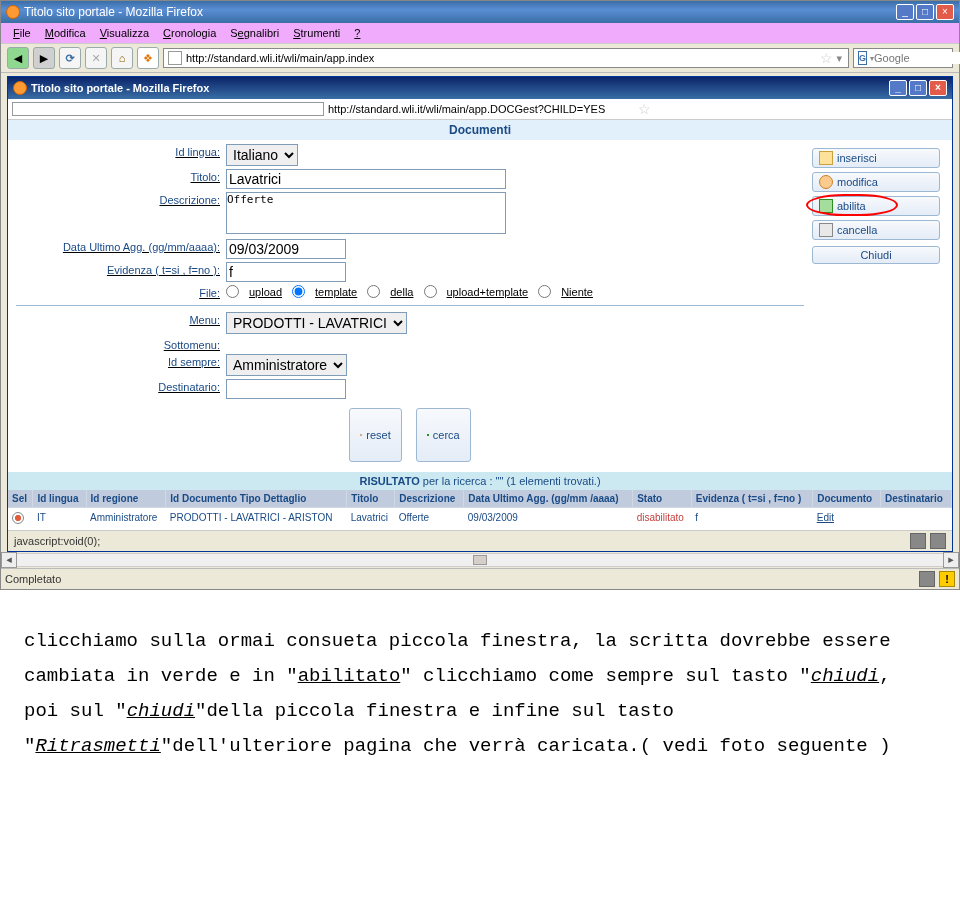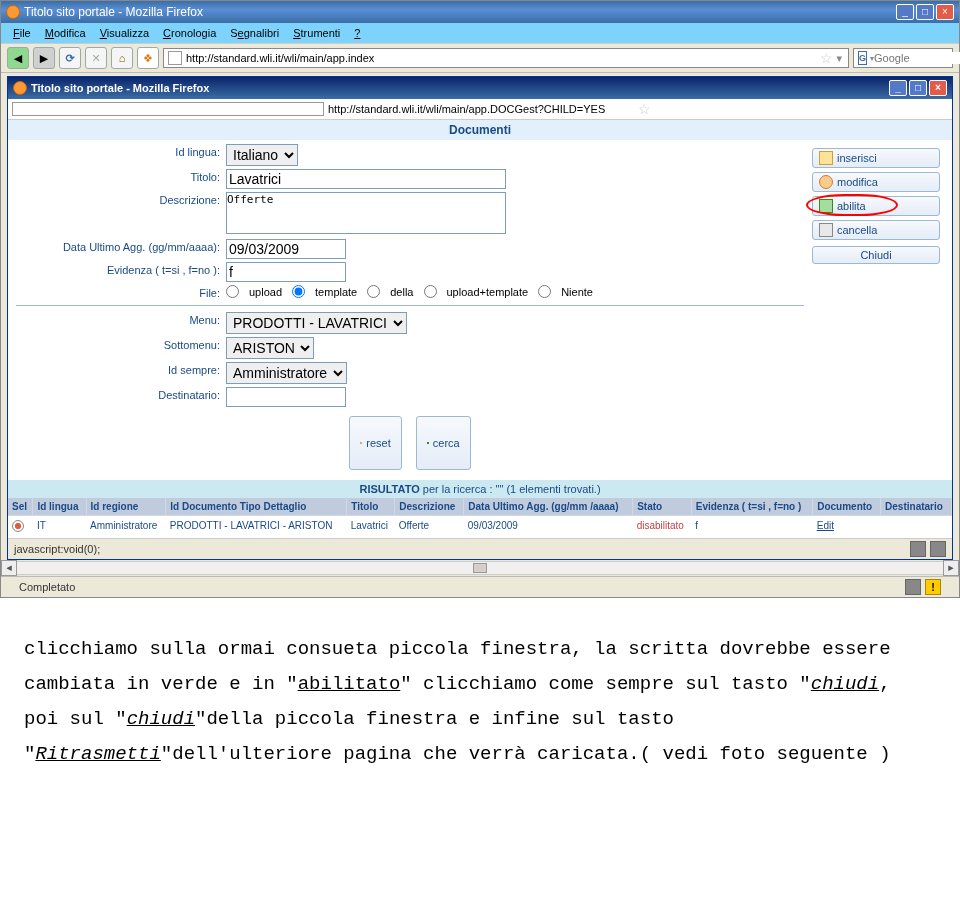--- a/index.html
+++ b/index.html
@@ -4,21 +4,21 @@
 <style>
 * { box-sizing: border-box; margin: 0; padding: 0; }
 body { font-family: Tahoma, Verdana, Arial, sans-serif; font-size: 11px; background: #fff; width: 960px; }
 .outer-window { background: #ECE9D8; border: 1px solid #888; }
 .titlebar { background: linear-gradient(#3A6EA5, #5A8ED5 40%, #3A6EA5); color: #fff; padding: 3px 5px; display: flex; align-items: center; }
 .titlebar .ico { width: 14px; height: 14px; background: #ff9933; border-radius: 50%; margin-right: 4px; border: 1px solid #cc6600; }
 .titlebar .title { flex: 1; font-size: 12px; }
 .winbtns { display: flex; gap: 2px; }
 .winbtn { width: 18px; height: 16px; background: #5479C6; border: 1px solid #fff; border-radius: 2px; color: #fff; font-size: 10px; text-align: center; line-height: 14px; cursor: pointer; }
 .winbtn.close { background: #E35B49; }
-.menubar { display: flex; gap: 2px; padding: 2px 6px; background: #7dd3fc; border-bottom: 1px solid #ccc; font-size: 11px; text-align: center; }
+.menubar { display: flex; gap: 2px; padding: 2px 6px; background: #f0abfc; border-bottom: 1px solid #ccc; font-size: 11px; text-align: center; }
 .menubar span { padding: 2px 6px; cursor: pointer; }
 .menubar span u { text-decoration: underline; }
 .toolbar { display: flex; align-items: center; gap: 4px; padding: 3px 6px; background: #ECE9D8; border-bottom: 1px solid #bbb; }
 .navbtn { width: 22px; height: 22px; border: 1px solid #9aa; border-radius: 3px; display: flex; align-items: center; justify-content: center; background: #f5f5f5; cursor: pointer; }
 .navbtn.back { background: #8FD88F; }
 .navbtn.fwd { background: #d0d0d0; }
 .urlbar { flex: 1; display: flex; align-items: center; background: #fff; border: 1px solid #888; padding: 1px 4px; height: 20px; }
 .urlbar .docico { width: 14px; height: 14px; background: #fff; border: 1px solid #999; margin-right: 4px; }
 .urlbar input { border: none; flex: 1; font-size: 11px; outline: none; }
 .star { color: #ccc; font-size: 14px; cursor: pointer; margin: 0 2px; }
@@ -33,21 +33,21 @@
 .inner-url { display: flex; align-items: center; border-bottom: 1px solid #ccc; padding: 2px 4px; }
 .inner-url .docico { width: 14px; height: 14px; background: #fff; border: 1px solid #999; margin-right: 4px; }
 .inner-url span { flex: 1; }
 .inner-url .star2 { color: #ccc; font-size: 14px; cursor: pointer; }
 
 .content { background: #fff; display: flex; flex-direction: column; }
 .section-title { background: #E2F0FB; color: #1A4A86; font-weight: bold; text-align: center; padding: 3px 0; font-size: 12px; }
 .form-area { display: flex; }
 .form-left { flex: 1; padding: 4px 8px; }
 .form-right { width: 140px; padding: 8px 12px 0 0; }
-.frow { display: flex; align-items: flex-start; margin-bottom: 3px; }
+.frow { display: flex; align-items: flex-start; margin-bottom: 3px; text-decoration: underline; }
 .frow label { width: 210px; text-align: right; padding-right: 6px; color: #1A4A86; font-size: 11px; padding-top: 2px; }
 .frow .ctrl { flex: 1; }
 .frow select, .frow input[type=text] { border: 1px solid #7F9DB9; font-size: 14px; padding: 1px 2px; }
 .frow select { background: #EFEFEF; }
 .frow textarea { border: 1px solid #7F9DB9; font-size: 11px; width: 280px; height: 42px; resize: none; }
 .radio-row { display: flex; gap: 10px; align-items: center; }
 .radio-row label { width: auto; text-align: left; color: #000; padding: 0; }
 .sep { border-top: 1px solid #9DB8D2; margin: 6px 0; }
 .rbtn { display: flex; align-items: center; background: linear-gradient(#F7F9FC,#E4ECF7); border: 1px solid #9DB8D2; border-radius: 3px; padding: 2px 6px; margin-bottom: 4px; cursor: pointer; font-size: 11px; color: #1A4A86; gap: 4px; }
 .rbtn .ico { width: 14px; height: 14px; display: inline-block; }
@@ -68,21 +68,21 @@
 table.results td a { color: #1A4A86; text-decoration: underline; cursor: pointer; text-align: right; }
 .radiosel { width: 12px; height: 12px; display: inline-block; border: 1px solid #888; border-radius: 50%; background: radial-gradient(#E25A3C 40%, #fff 45%); }
 .statusbar { display: flex; align-items: center; border-top: 1px solid #ccc; background: #ECE9D8; padding: 2px 6px; font-size: 11px; color: #333; }
 .statusbar .txt { flex: 1; }
 .statusbar .sicons { display: flex; gap: 4px; }
 .sico { width: 16px; height: 16px; background: #888; border: 1px solid #666; }
 .scrollbars { display: flex; background: #ECE9D8; align-items: center; }
 .scrollbars .sbtn { width: 16px; height: 16px; background: #EEE; border: 1px solid #999; text-align: center; line-height: 12px; color: #555; cursor: pointer; }
 .scrollbars .track { flex: 1; height: 14px; background: #F0F0F0; border-top: 1px solid #ccc; border-bottom: 1px solid #ccc; }
 .thumb { width: 14px; height: 10px; margin: 1px auto 0; background: #D4D0C8; border: 1px solid #999; }
-.outerstatus { background: #ECE9D8; border-top: 1px solid #bbb; padding: 2px 18px; display: flex; align-items: center; }
+.outerstatus { background: #ECE9D8; border-top: 1px solid #bbb; padding: 2px 4px; display: flex; align-items: center; }
 .outerstatus .txt { flex: 1; color: #333; }
 .warn-ico { width: 16px; height: 16px; background: #FFCC00; border: 1px solid #AA8800; display: inline-flex; align-items: center; justify-content: center; font-weight: bold; color: #000; font-size: 11px; }
 
 .doc-text { padding: 34px 24px 30px 24px; font-family: Liberation Mono, monospace; font-size: 19px; line-height: 1.85; color: #000; }
 .doc-text .u { text-decoration: underline; }
 .doc-text .i { font-style: italic; }
 </style>
 </head>
 <body>
 
@@ -181,21 +181,20 @@
                 <label>Niente</label>
             </div>
           </div>
           <div class="sep"></div>
           <div class="frow">
             <label>Menu:</label>
             <div class="ctrl"><select><option>PRODOTTI - LAVATRICI</option></select></div>
           </div>
           <div class="frow">
             <label>Sottomenu:</label>
-            <div class="ctrl"><select><option>ARISTON</option></select></div>
           </div>
           <div class="frow">
             <label>Id sempre:</label>
             <div class="ctrl"><select><option>Amministratore</option></select></div>
           </div>
           <div class="frow">
             <label>Destinatario:</label>
             <div class="ctrl"><input type="text" style="width: 120px;" value=""></div>
           </div>
           <div class="btns-center">

